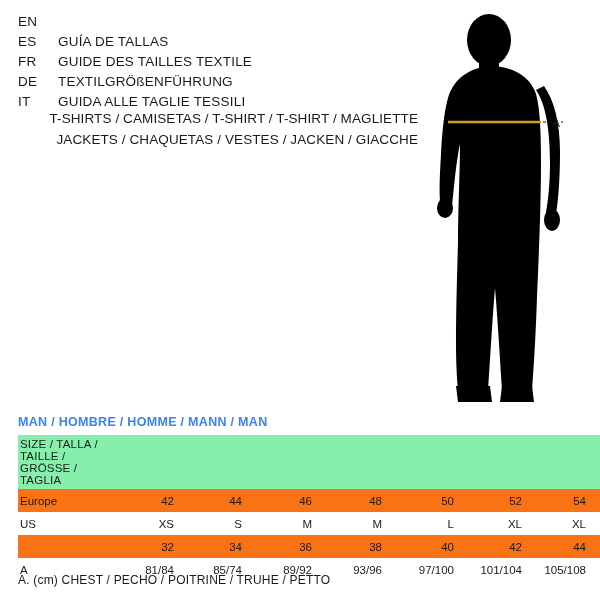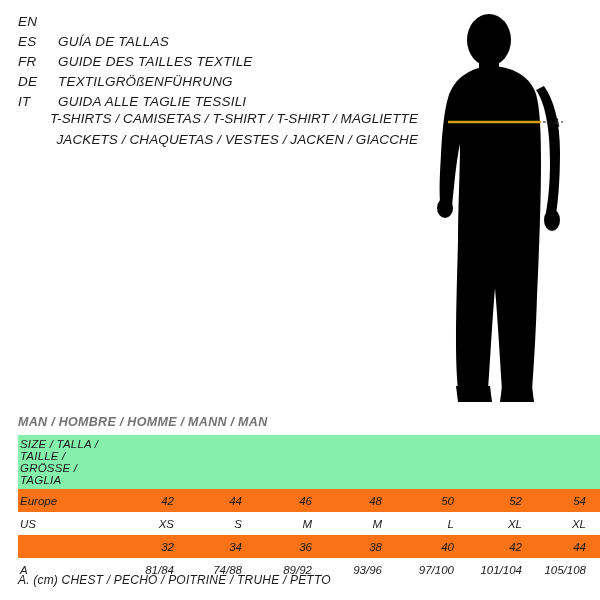--- a/index.html
+++ b/index.html
@@ -12,21 +12,20 @@
     height: 600px;
     font-family: "Liberation Sans", sans-serif;
     color: #1a1a1a;
     position: relative;
     overflow: hidden;
   }
   .page {
     position: relative;
     width: 600px;
     height: 540px;
-    font-style: italic;
   }
 
   
   .lang-block {
     position: absolute;
     top: 14px;
     left: 18px;
     width: 380px;
   }
   .lang-row {
@@ -84,21 +83,21 @@
   .table-block {
     position: absolute;
     left: 18px;
     top: 415px;
     width: 564px;
   }
   .man-title {
     font-size: 12.5px;
     font-weight: bold;
     letter-spacing: 0.3px;
-    color: #737373;
+    color: #3b82f6;
     padding-bottom: 6px;
   }
   table.size-table {
     border-collapse: collapse;
     width: 564px;
     font-size: 11.5px;
     color: #1a1a1a;
     table-layout: fixed;
   }
   table.size-table td {
@@ -257,21 +256,21 @@
           <td class="val c4">38</td>
           <td class="val c5">40</td>
           <td class="val c6">42</td>
           <td class="val c7">44</td>
           <td class="val c8">46</td>
         </tr>
 
         <tr class="row-plain">
           <td class="col-label c0">A</td>
           <td class="val c1">81/84</td>
-          <td class="val c2">74/88</td>
+          <td class="val c2">85/74</td>
           <td class="val c3">89/92</td>
           <td class="val c4">93/96</td>
           <td class="val c5">97/100</td>
           <td class="val c6">101/104</td>
           <td class="val c7">105/108</td>
           <td class="val c8">109/112</td>
         </tr>
       </tbody>
     </table>
   </div>

